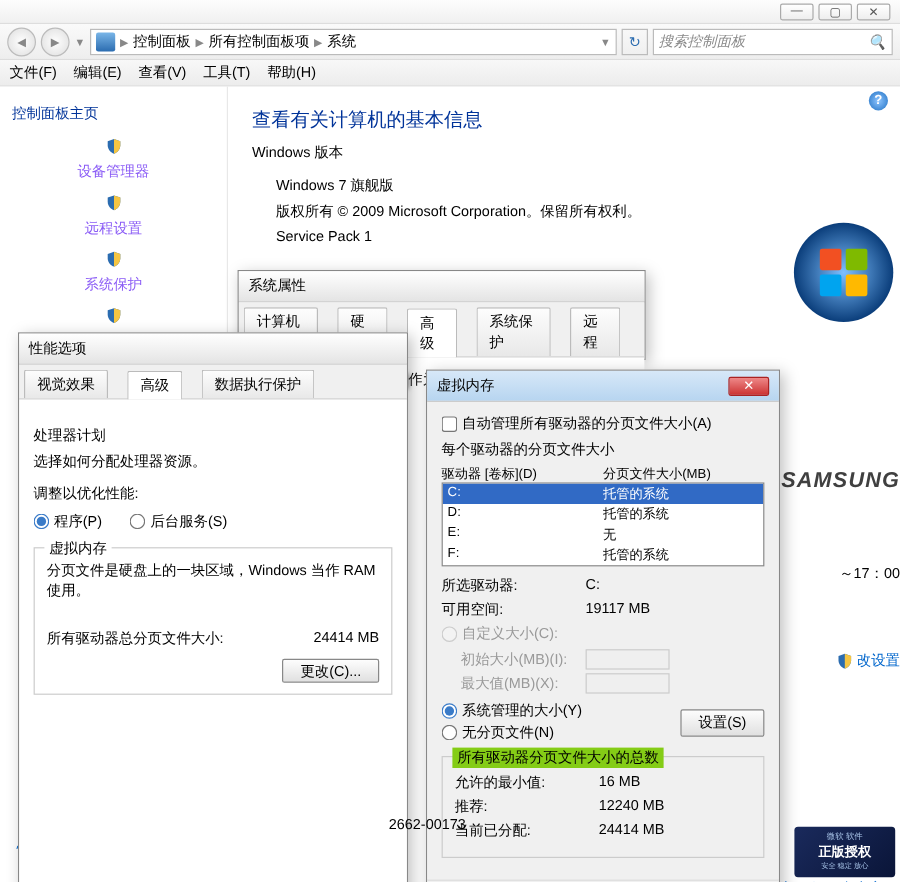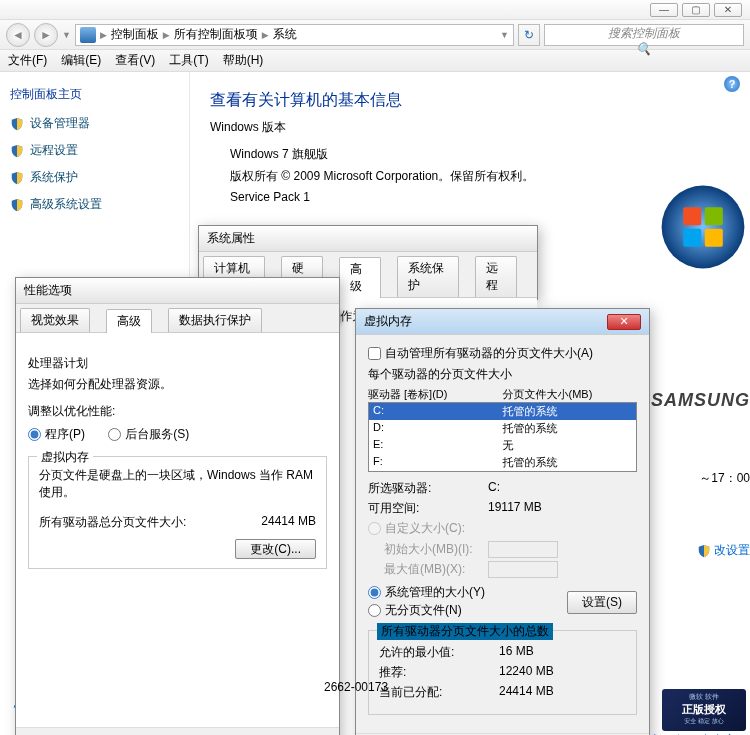--- a/index.html
+++ b/index.html
@@ -7,27 +7,27 @@
 
 
 .titlebar { height: 20px; background: linear-gradient(#fdfdfd,#f0f0f0); border-bottom: 1px solid #ddd; display:flex; justify-content:flex-end; align-items:center; padding-right:8px; gap:4px;}
 .winbtn { width:28px; height:14px; border:1px solid #aaa; border-radius:2px; display:inline-flex; align-items:center; justify-content:center; font-size:10px; color:#555; background:linear-gradient(#fff,#eee); cursor:default;}
 .navbar { height:30px; border-bottom:1px solid #ddd; display:flex; align-items:center; padding:0 6px; gap:4px; background:linear-gradient(#fafafa,#eee);}
 .navarrow { width:24px; height:24px; border-radius:50%; border:1px solid #bbb; display:inline-flex; align-items:center; justify-content:center; background:radial-gradient(#fff,#ddd); color:#888; font-size:12px;}
 .crumb-bar { flex:1; height:22px; border:1px solid #bbb; background:#fff; display:flex; align-items:center; padding:0 4px; font-size:12px; gap:2px;}
 .crumb-icon { width:16px; height:16px; background:linear-gradient(#7ab6e8,#2b6cb0); border-radius:2px; display:inline-block;}
 .crumb-sep { color:#888; font-size:9px; padding:0 2px;}
 .crumb-refresh { width:22px; height:22px; border:1px solid #bbb; display:flex; align-items:center; justify-content:center; color:#2b6cb0;}
-.searchbox { width:200px; height:22px; border:1px solid #bbb; background:#fff; display:flex; align-items:center; padding:0 4px; color:#888; font-style:italic; justify-content:space-between;flex-direction:column;}
+.searchbox { width:200px; height:22px; border:1px solid #bbb; background:#fff; display:flex; align-items:center; padding:0 4px; color:#888; font-style:italic; justify-content:space-between;}
 .menubar { height:22px; background:linear-gradient(#f8f8f8,#ececec); border-bottom:1px solid #ddd; display:flex; align-items:center; padding:0 8px; gap:14px; font-size:12px;}
 
 .content { display:flex; height:calc(735px - 20px - 30px - 22px); }
 .sidebar { width:190px; padding:14px 10px; border-right:1px solid #e8e8e8; }
 .sidebar h4 { color:#003399; font-weight:normal; font-size:12px; margin-bottom:12px;}
-.sidebar-item { display:flex; align-items:center; gap:6px; color:#0c4a6e; margin:10px 0; font-size:12px; cursor:pointer;}
+.sidebar-item { display:flex; align-items:center; gap:6px; color:#8b5cf6; margin:10px 0; font-size:12px; cursor:pointer;flex-direction:column;}
 .shield { width:14px; height:14px; display:inline-block; }
 .shield svg { width:14px; height:14px; }
 
 .main { flex:1; padding:18px 20px; position:relative;}
 .main h2 { color:#003399; font-size:16px; font-weight:normal; }
 .section-label { font-size:12px; margin:8px 0;}
 .indent { margin-left:20px; font-size:12px; line-height:1.8;}
 
 .winlogo { position:absolute; right:2px; top:110px; width:90px; height:90px;}
 .samsung { position:absolute; right:0; top:318px; color:#404040; font-weight:bold; font-size:18px; font-style:italic; letter-spacing:1px;}
@@ -214,21 +214,21 @@
           <input type="radio" checked="" style="">
           <span>程序(P)</span>
         </label>
       <label class="radio">
           <input type="radio" style="">
           <span>后台服务(S)</span>
         </label>
     </div>
     <div class="groupbox">
       <div class="gtitle">虚拟内存</div>
-      <div style="margin-bottom:13px;">分页文件是硬盘上的一块区域，Windows 当作 RAM 使用。</div>
+      <div style="margin-bottom:23px;">分页文件是硬盘上的一块区域，Windows 当作 RAM 使用。</div>
       <div style="display:flex;justify-content:space-between;">
         <span>所有驱动器总分页文件大小:</span>
         <span>24414 MB</span>
       </div>
       <div style="text-align:right;margin-top:10px;">
         <span class="btn">更改(C)...</span>
       </div>
     </div>
     <div style="height:140px;"></div>
   </div>
@@ -304,21 +304,21 @@
           </label><br>
         <label class="radio">
             <input type="radio" style="">
             <span>无分页文件(N)</span>
           </label>
       </div>
       <span class="btn">设置(S)</span>
     </div>
 
     <div class="groupbox" style="margin-top:10px;">
-      <div class="gtitle" style="background:#0369a1;">所有驱动器分页文件大小的总数</div>
+      <div class="gtitle" style="background:#84cc16;">所有驱动器分页文件大小的总数</div>
       <div class="kv">
           <span class="k">允许的最小值:</span>
           <span>16 MB</span>
         </div>
       <div class="kv">
           <span class="k">推荐:</span>
           <span>12240 MB</span>
         </div>
       <div class="kv">
           <span class="k">当前已分配:</span>

